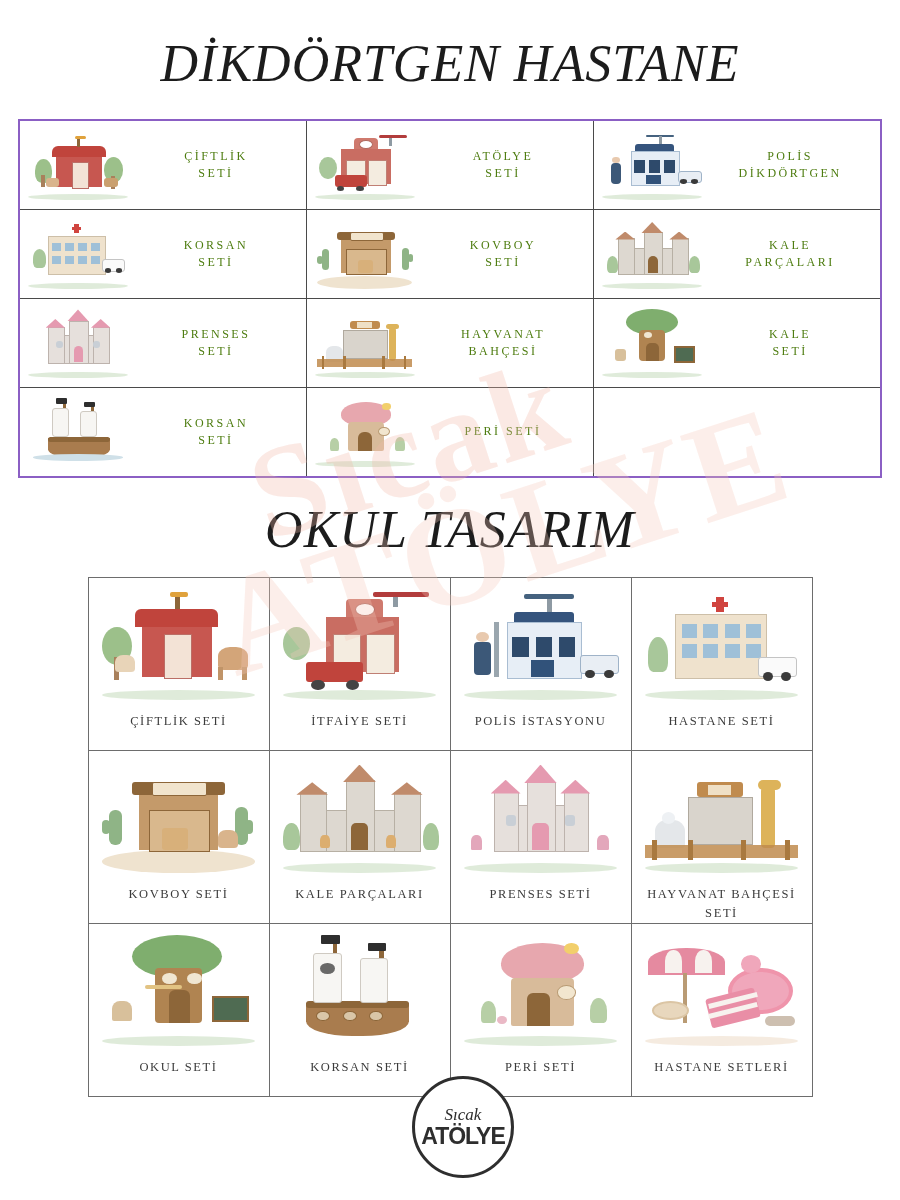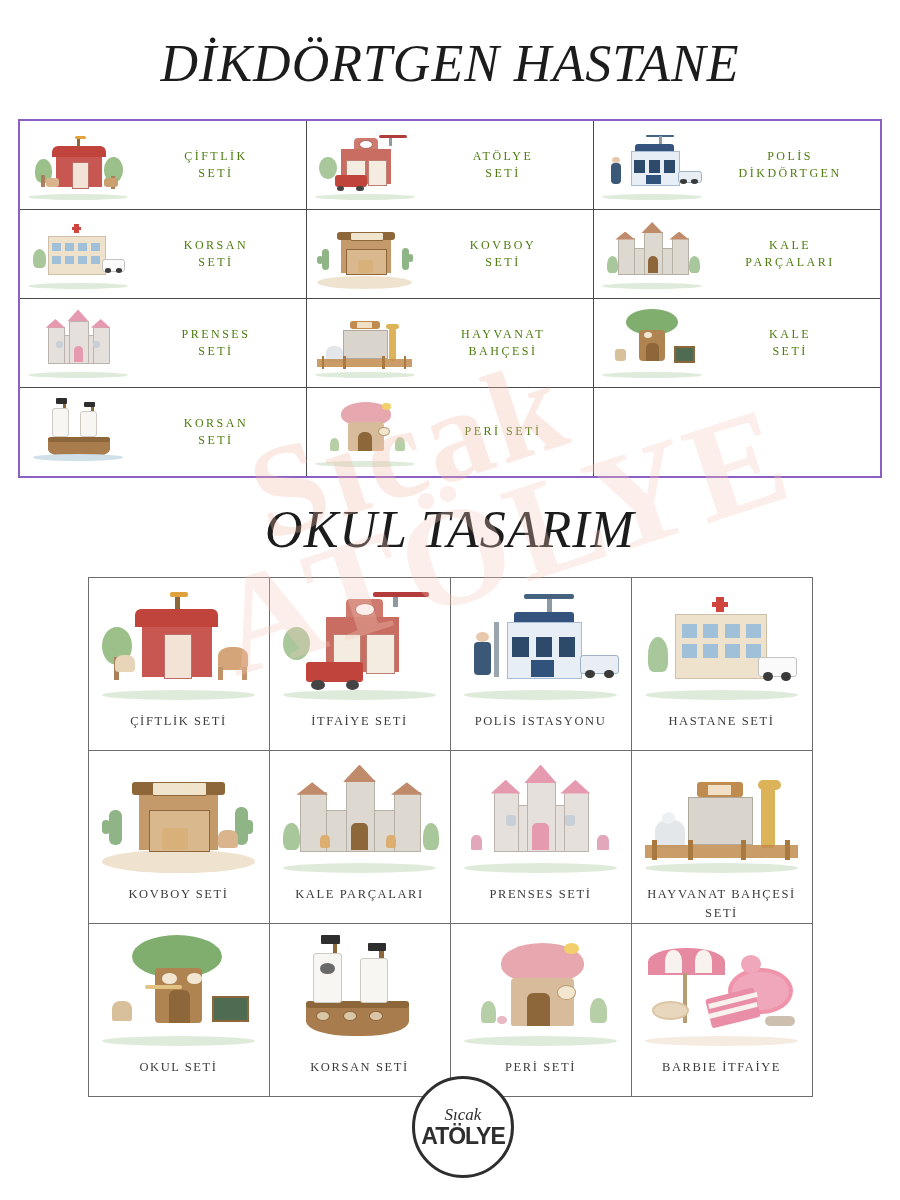--- a/index.html
+++ b/index.html
@@ -719,21 +719,21 @@
               <div class="p" style="left:27%;top:34%;width:2.5%;height:40%;background:#b99b74;"></div>
               <div class="p" style="left:54%;top:30%;width:34%;height:30%;background:#f0a7bb;border-radius:50%;border:4px solid #ef94ab;"></div>
               <div class="p" style="left:62%;top:20%;width:12%;height:14%;background:#f0a7bb;border-radius:50%;"></div>
               <div class="p" style="left:42%;top:50%;width:30%;height:24%;background:#e98ea6;transform:rotate(-14deg);border-radius:3px;"></div>
               <div class="p" style="left:42%;top:54%;width:30%;height:4%;background:#f7f2ee;transform:rotate(-14deg);"></div>
               <div class="p" style="left:42%;top:62%;width:30%;height:4%;background:#f7f2ee;transform:rotate(-14deg);"></div>
               <div class="p" style="left:8%;top:56%;width:20%;height:12%;background:#e8d7bd;border-radius:50%;border:2px solid #dbc5a4;"></div>
               <div class="p" style="left:76%;top:68%;width:18%;height:8%;background:#cdbfb0;border-radius:8px;"></div>
             </div>
           </div>
-          <div class="sq-label">BARBIE İTFAİYE</div>
+          <div class="sq-label">HASTANE SETLERİ</div>
         </div>
       </td>
     </tr>
   </tbody>
 </table>
 
 <div class="logo-stamp">
   <div class="logo-top">Sıcak</div>
   <div class="logo-bottom">ATÖLYE</div>
 </div>

